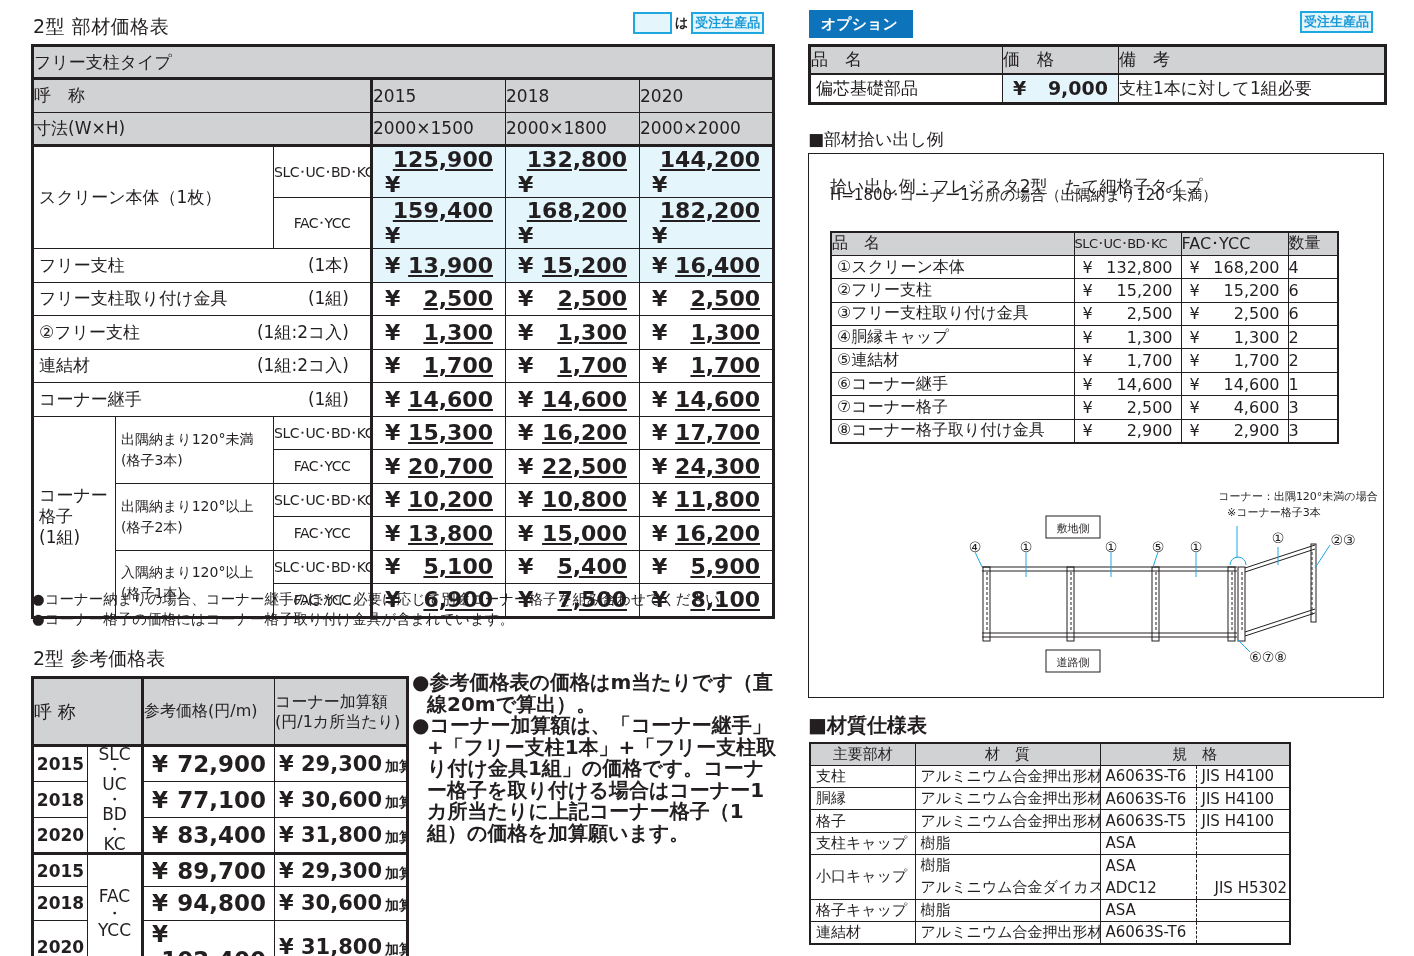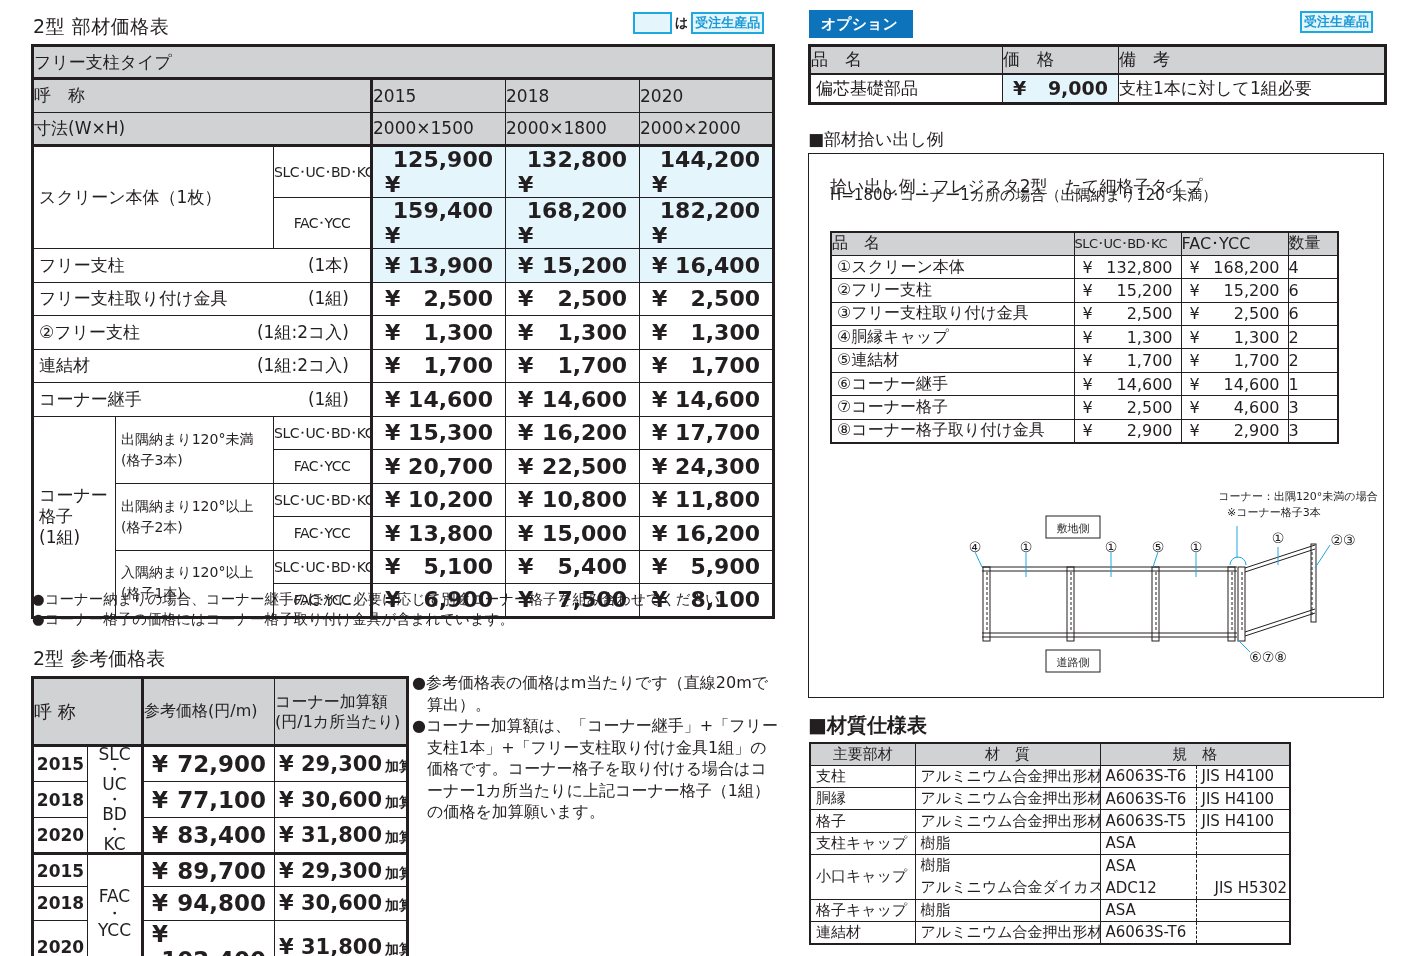--- a/index.html
+++ b/index.html
@@ -18,41 +18,41 @@
   #legend .swatch { width: 39px; height: 22px; border: 2px solid #1fa8e0; background: #e4f5fc; }
   #legend .ha { margin: 0 3px; font-weight: bold; }
   .tag { border: 2px solid #1fa8e0; background: #e4f5fc; color: #1a9ad6; font-size: 13px; font-weight: bold; padding: 0 2px; line-height: 18px; }
 
   #price-table { left: 31px; top: 44px; width: 744px; border: 3px solid #231f20; }
   #price-table td { height: 33.5px; font-size: 17px; }
   #price-table .thick-top td { border-top: 3px solid #231f20; }
   #price-table .thick-left { border-left: 3px solid #231f20; }
   .price { font-weight: bold; font-size: 22px !important; padding: 0 12px 0 12px !important; }
   .price .y { float: left; }
-  .price .v { float: right; }
+  .price .v { float: right; text-decoration: underline; }
   .c { text-align: left; }
   .lab { padding-left: 5px !important; }
   .unit { float: right; padding-right: 21px; }
   .code { font-size: 14px !important; text-align: center; letter-spacing: -0.5px; }
 
   .notes { font-size: 14.5px; line-height: 20px; }
   #main-notes { left: 32px; top: 589px; }
 
   
   #ref-title { left: 33px; top: 646px; font-size: 19px; }
   #ref-table { left: 31px; top: 676px; width: 375px; border: 3px solid #231f20; }
   #ref-table td { height: 33.3px; font-size: 17px; }
   #ref-table .head td { height: 68px; font-size: 16px; }
   #ref-table .year { font-weight: bold; text-align: center; font-size: 17px; }
   #ref-table .rp { font-weight: bold; font-size: 23px; padding: 0 8px; }
   #ref-table .ca { font-weight: bold; font-size: 21px; padding: 0 4px; }
   #ref-table .ca small { font-size: 14px; font-weight: bold; margin-left: 3px; }
   #ref-table .grp td { border-top: 3px solid #231f20; }
   .series-lbl { text-align: center; font-size: 18px; line-height: 19px; white-space: normal; }
-  #ref-notes { left: 412px; top: 672px; width: 370px; font-size: 16px; line-height: 21.5px; }
+  #ref-notes { left: 412px; top: 672px; width: 370px; font-size: 20px; line-height: 21.5px; font-weight: bold; }
   #ref-notes p { text-indent: -15px; padding-left: 15px; }
 
   
   #opt-badge { left: 809px; top: 10px; width: 104px; height: 28px; background: #0d74bc; color: #fff; font-size: 15px; font-weight: bold; line-height: 28px; padding-left: 12px; }
   #opt-tag { left: 1300px; top: 11px; }
   #opt-table { left: 808px; top: 44px; width: 576px; border: 3px solid #231f20; }
   #opt-table td { height: 30px; font-size: 17px; }
   #opt-table .hdr td { height: 28px; }
 
   

